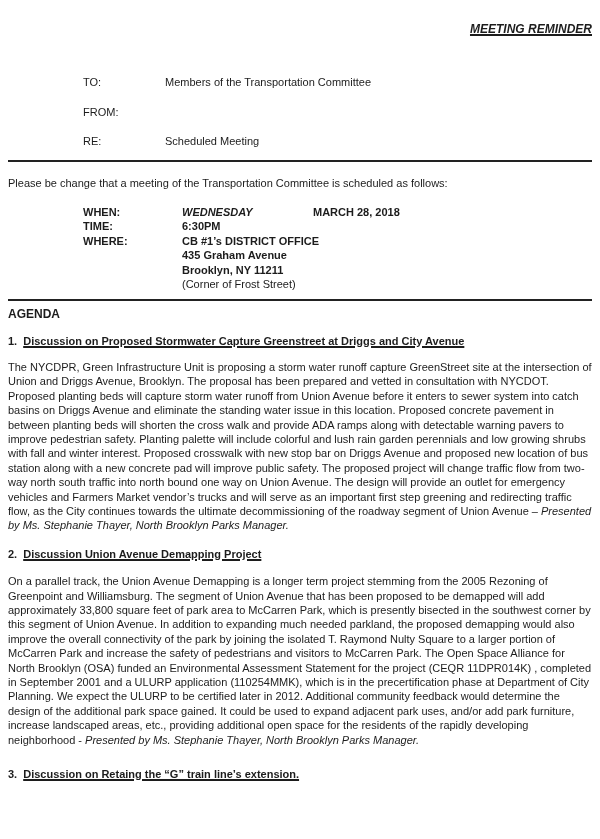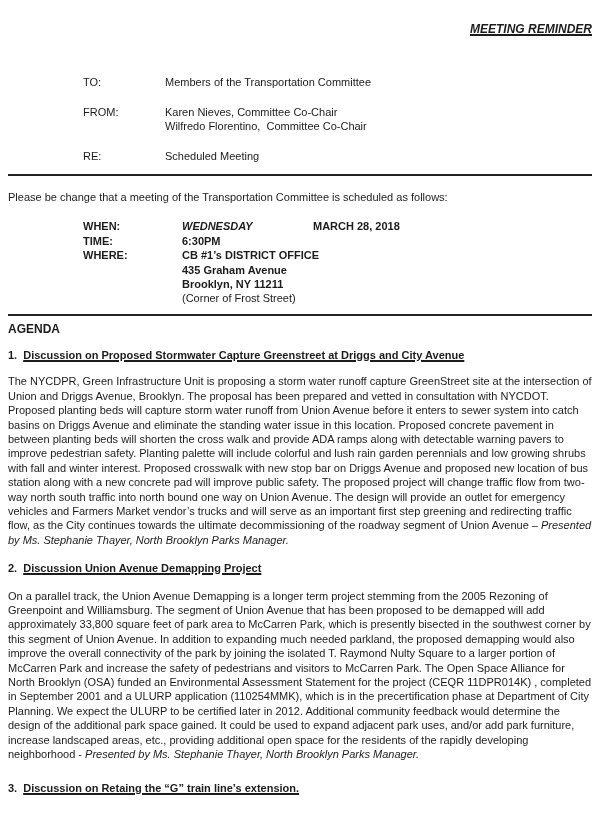--- a/index.html
+++ b/index.html
@@ -81,24 +81,20 @@
 
 <div class="doc-title">MEETING REMINDER</div>
 
 <div class="memo">
   <div class="memo-row">
     <span class="memo-label pre">TO:</span>
     <span class="memo-value pre">Members of the Transportation Committee</span>
   </div>
   <div class="memo-row">
     <span class="memo-label pre">FROM:</span>
-    <span class="memo-value">
-      <div class="pre">Karen Nieves, Committee Co-Chair</div>
-      <div class="pre">Wilfredo Florentino,  Committee Co-Chair</div>
-    </span>
   </div>
   <div class="memo-row">
     <span class="memo-label pre">RE:</span>
     <span class="memo-value pre">Scheduled Meeting</span>
   </div>
 </div>
 
 <hr class="rule">
 
 <p class="intro pre">Please be change that a meeting of the Transportation Committee is scheduled as follows:</p>

